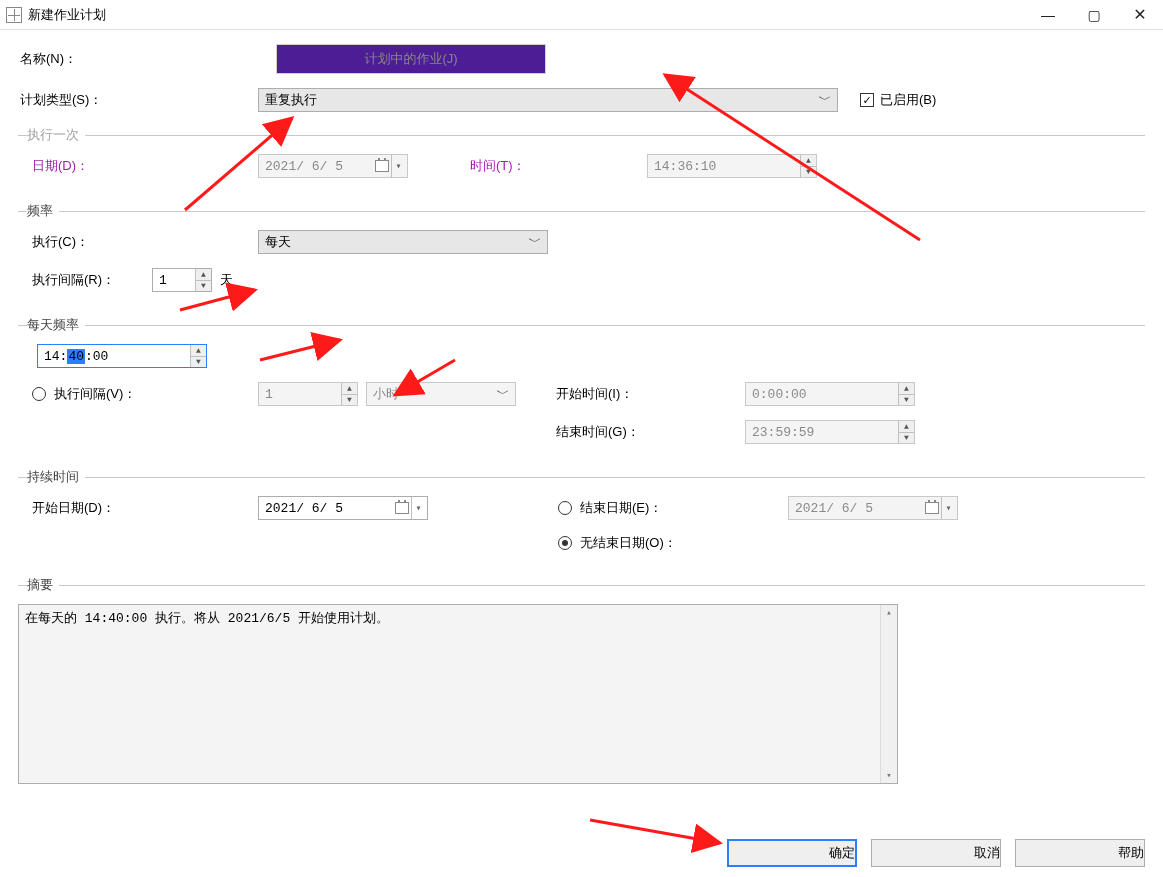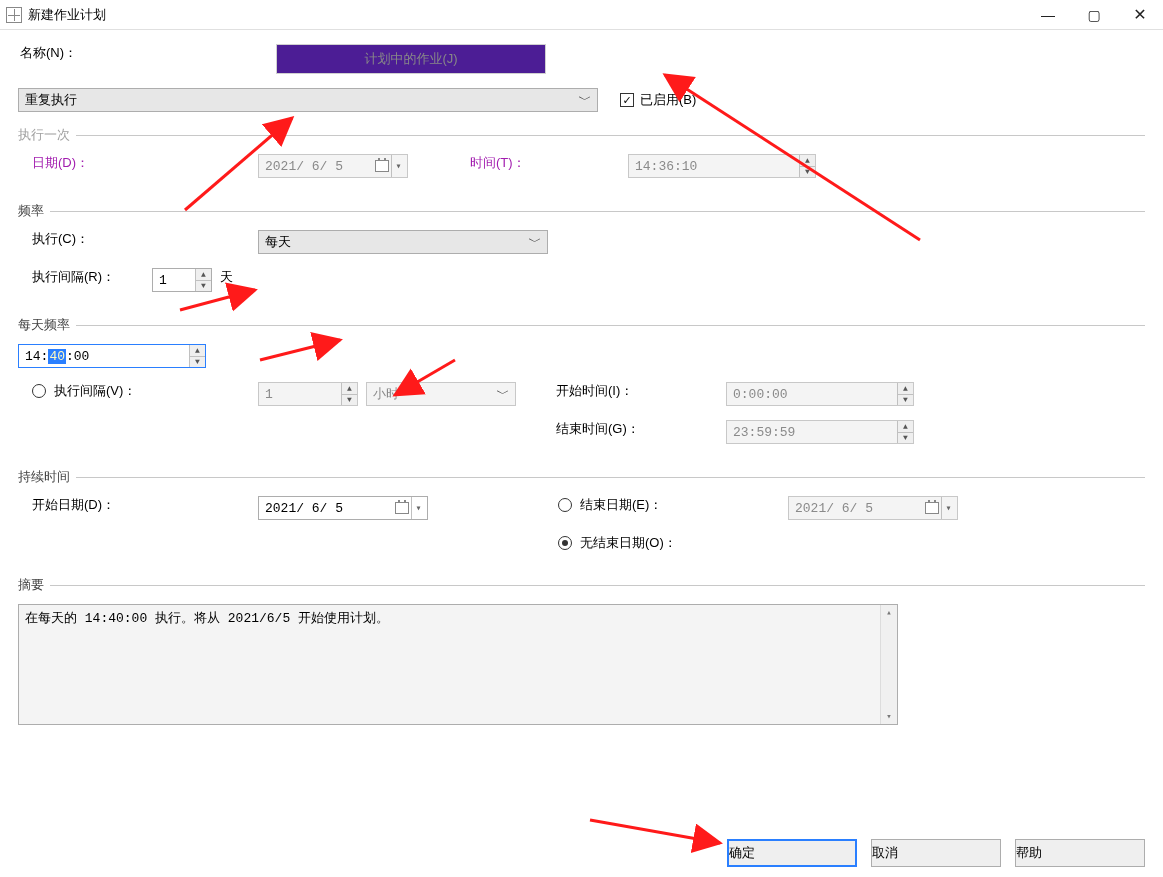--- a/index.html
+++ b/index.html
@@ -42,21 +42,21 @@
   .titlebar .spacer { flex: 1; }
   .win-btns { display:flex; height:100%; }
   .win-btn {
     width: 46px; height: 100%;
     display:flex; align-items:center; justify-content:center;
     font-size: 14px; color:#222;
   }
   .win-btn.close { font-size: 16px; }
   
   .content { padding: 14px 18px 0 18px; position:relative; }
-  .row { display:flex; margin-bottom: 14px; }
+  .row { display:flex; align-items:center; margin-bottom: 14px; }
   .label { width: 240px; padding-left: 2px; }
   .label.indent { padding-left: 14px; }
   .label.disabled { color:#a21caf; }
   input.text, .combo, .date, .spin, .time {
     font-family: Consolas, "Courier New", monospace;
     font-size: 13px;
     height: 24px;
     padding: 2px 6px;
     border: 1px solid #adadad;
     background: #fff;
@@ -84,21 +84,21 @@
     font-size:11px; line-height:1;
   }
   fieldset.group {
     border: none;
     border-top: 1px solid #c8c8c8;
     margin: 10px 0 8px 0; padding: 10px 0 0 0;
     position: relative;
   }
   fieldset.group > legend {
     padding: 0 6px 0 0; color:#444; font-size:13px;
-    margin-left: 0;
+    margin-left: 9px;
   }
   fieldset.group.disabled > legend { color:#a0a0a0; }
   .date {
     display:inline-flex; align-items:center;
     width: 150px; position:relative; padding-right: 22px;
     background:#fff;
   }
   .date.disabled, .combo.disabled, .spin.disabled, .time.disabled {
     background:#f4f4f4; color:#8a8a8a; border-color:#c8c8c8;
   }
@@ -111,60 +111,60 @@
   .date .dd {
     position:absolute; right:2px; top:0; bottom:0; width:14px;
     display:flex; align-items:center; justify-content:center;
     border-left:1px solid #c0c0c0; color:#666; font-size:10px;
   }
   .spin, .time {
     display:inline-flex; align-items:center; position:relative;
     padding-right: 18px;
   }
   .spin { width: 60px; }
-  .time { width: 188px; }
+  .time { width: 170px; margin-left: 19px; }
   .spinbtns {
     position:absolute; right:0; top:0; bottom:0; width:16px;
     display:flex; flex-direction:column;
     border-left:1px solid #c0c0c0;
   }
   .spinbtns span {
     flex:1; display:flex; align-items:center; justify-content:center;
     font-size:8px; color:#555; background:#efefef;
   }
   .spinbtns span:first-child { border-bottom:1px solid #c0c0c0; }
   .radio {
     display:inline-flex; align-items:center; gap:8px;
   }
   .rdot {
     width:14px; height:14px; border:1px solid #333; border-radius:50%;
     display:inline-flex; align-items:center; justify-content:center;
   }
   .rdot.sel::after { content:""; width:6px; height:6px; background:#333; border-radius:50%; }
   .time.highlighted { border:1px solid #2a7fff; }
-  .hl-sel { background:#2a7fff; color:#fef9c3; padding:0 1px; }
+  .hl-sel { background:#2a7fff; color:#000000; padding:0 1px; }
   .unit-text { margin-left:8px; }
   .desc-box {
-    width: 880px; height: 121px;
+    width: 880px; height: 180px;
     border:1px solid #adadad; background:#f4f4f4;
     position:relative; padding:4px 18px 2px 6px;
     font-family: Consolas, "Courier New", monospace;
   }
   .desc-box .sb {
     position:absolute; right:0; top:0; bottom:0; width:17px;
     background:#f0f0f0; border-left:1px solid #dcdcdc;
     display:flex; flex-direction:column; justify-content:space-between;
     align-items:center; font-size:9px; color:#777; padding:2px 0;
   }
   .footer {
     position:absolute; right:18px; bottom:10px;
     display:flex; gap:14px;
   }
   .footer .btn {
-    width:130px; height:28px; line-height:26px; text-align:left;
+    width:130px; height:28px; line-height:26px; text-align:right;
     background:#efefef; border:1px solid #adadad;
   }
   .footer .btn.primary { border:2px solid #2a7fff; line-height:24px; }
   
   .arrows { position:absolute; inset:0; pointer-events:none; }
 </style>
 </head>
 <body>
 
 <div class="titlebar">
@@ -179,20 +179,21 @@
 </div>
 
 <div class="content">
 
   <div class="row">
     <div class="label">名称(N)：</div>
     <div class="big-btn">计划中的作业(J)</div>
   </div>
 
   <div class="row">
+    <div class="label">计划类型(S)：</div>
     <div class="combo wide">
       <span>重复执行</span>
       <span class="chev">﹀</span>
     </div>
     <label class="chk">
       <span class="chkbox">✓</span>
       <span>已启用(B)</span>
     </label>
   </div>
 

